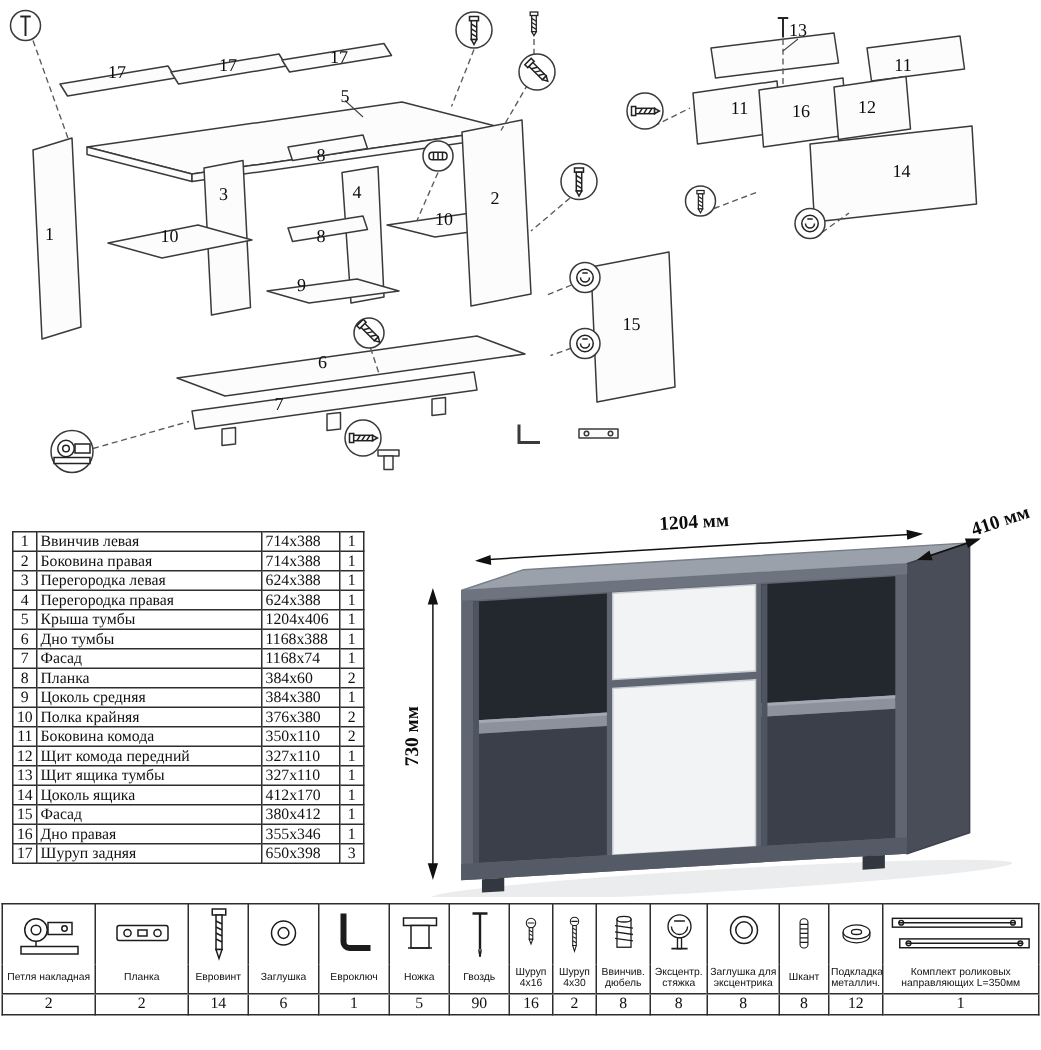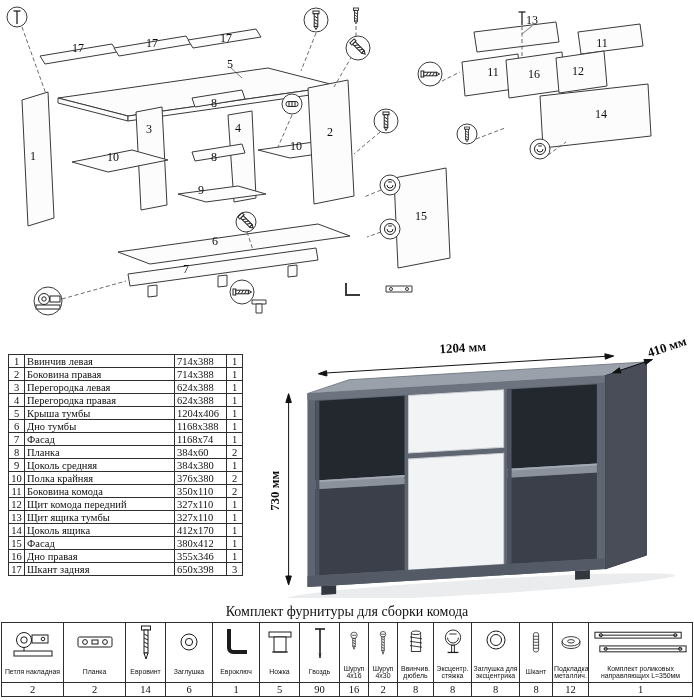--- a/index.html
+++ b/index.html
@@ -281,21 +281,21 @@
           <td class="c-qty">1</td>
         </tr>
           <tr>
           <td class="c-num">16</td>
           <td class="c-name">Дно правая</td>
           <td class="c-size">355x346</td>
           <td class="c-qty">1</td>
         </tr>
           <tr>
           <td class="c-num">17</td>
-          <td class="c-name">Шкант задняя</td>
+          <td class="c-name">Шуруп задняя</td>
           <td class="c-size">650x398</td>
           <td class="c-qty">3</td>
         </tr>
         </tbody>
     </table>
 
     <div class="dresser-wrap">
       <svg class="dresser-svg" width="450" height="266" viewBox="0 0 454 268">
         <ellipse cx="240" cy="257" rx="196" ry="7.5" fill="#ebecee" transform="rotate(-3.4 240 257)"></ellipse>
         <polygon points="65,62 365,44 407,30 107,48" fill="#9aa1ab" stroke="#777e88" stroke-width="1"></polygon>
@@ -330,21 +330,20 @@
           <polygon points="373,41 381.4,41.1 379.7,35.9"></polygon>
           <polygon points="413,27.6 406.2,32.7 404.5,27.5"></polygon>
         </g>
         <text class="dim" x="222" y="20" transform="rotate(-3.4 222 20)">1204 мм</text>
         <text class="dim" x="429" y="19" transform="rotate(-18.4 429 19)">410 мм</text>
         <text class="dim" x="36" y="160" transform="rotate(-90 36 160)">730 мм</text>
       </svg>
     </div>
   </div>
 
-  <div class="hw-title">Комплект фурнитуры для сборки комода</div>
 
   <table class="hw-table">
     <colgroup>
       <col style="width:62px">
         <col style="width:62px">
         <col style="width:40px">
         <col style="width:47px">
       <col style="width:47px">
         <col style="width:40px">
         <col style="width:40px">

